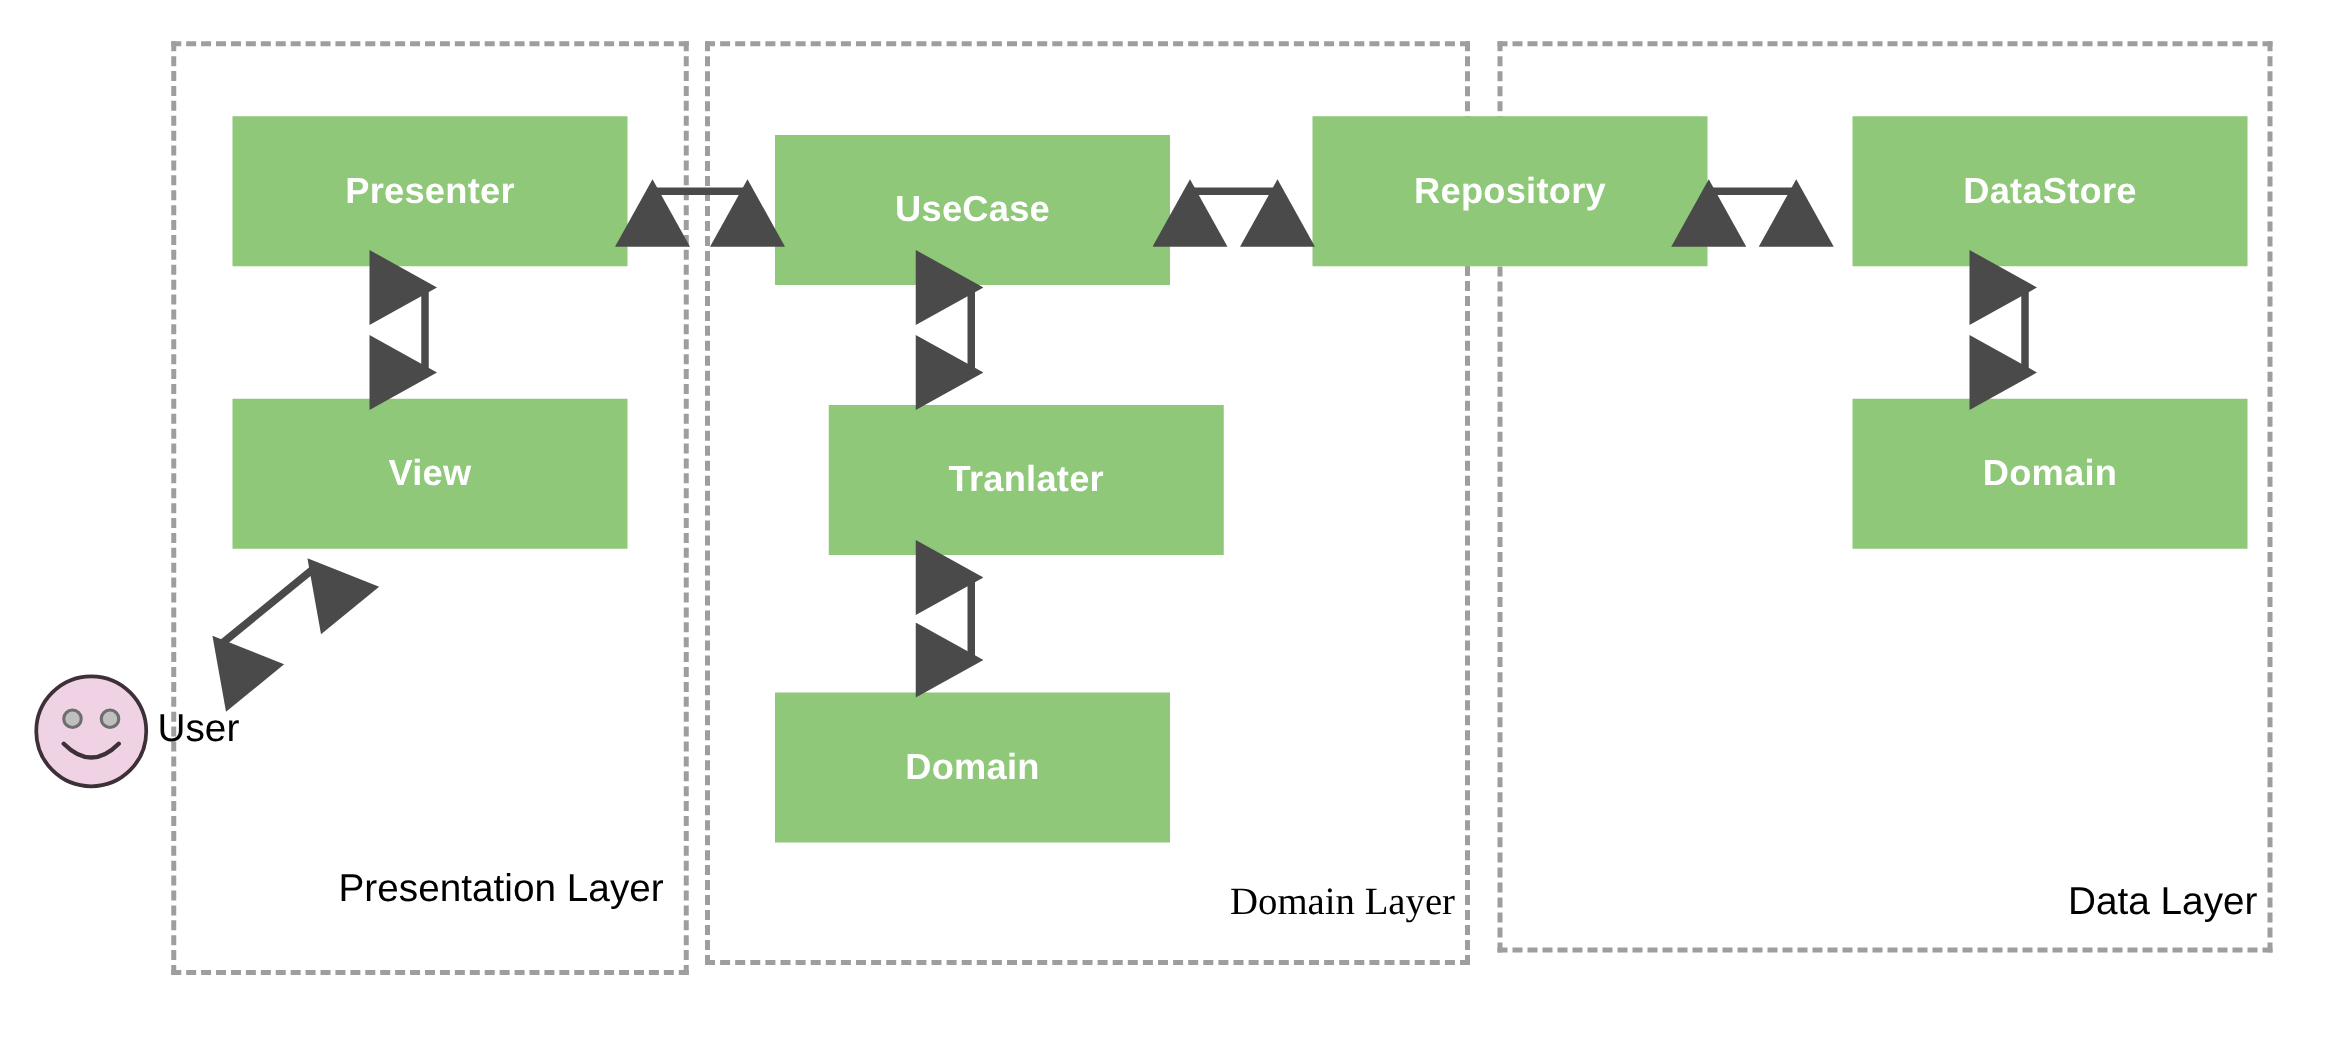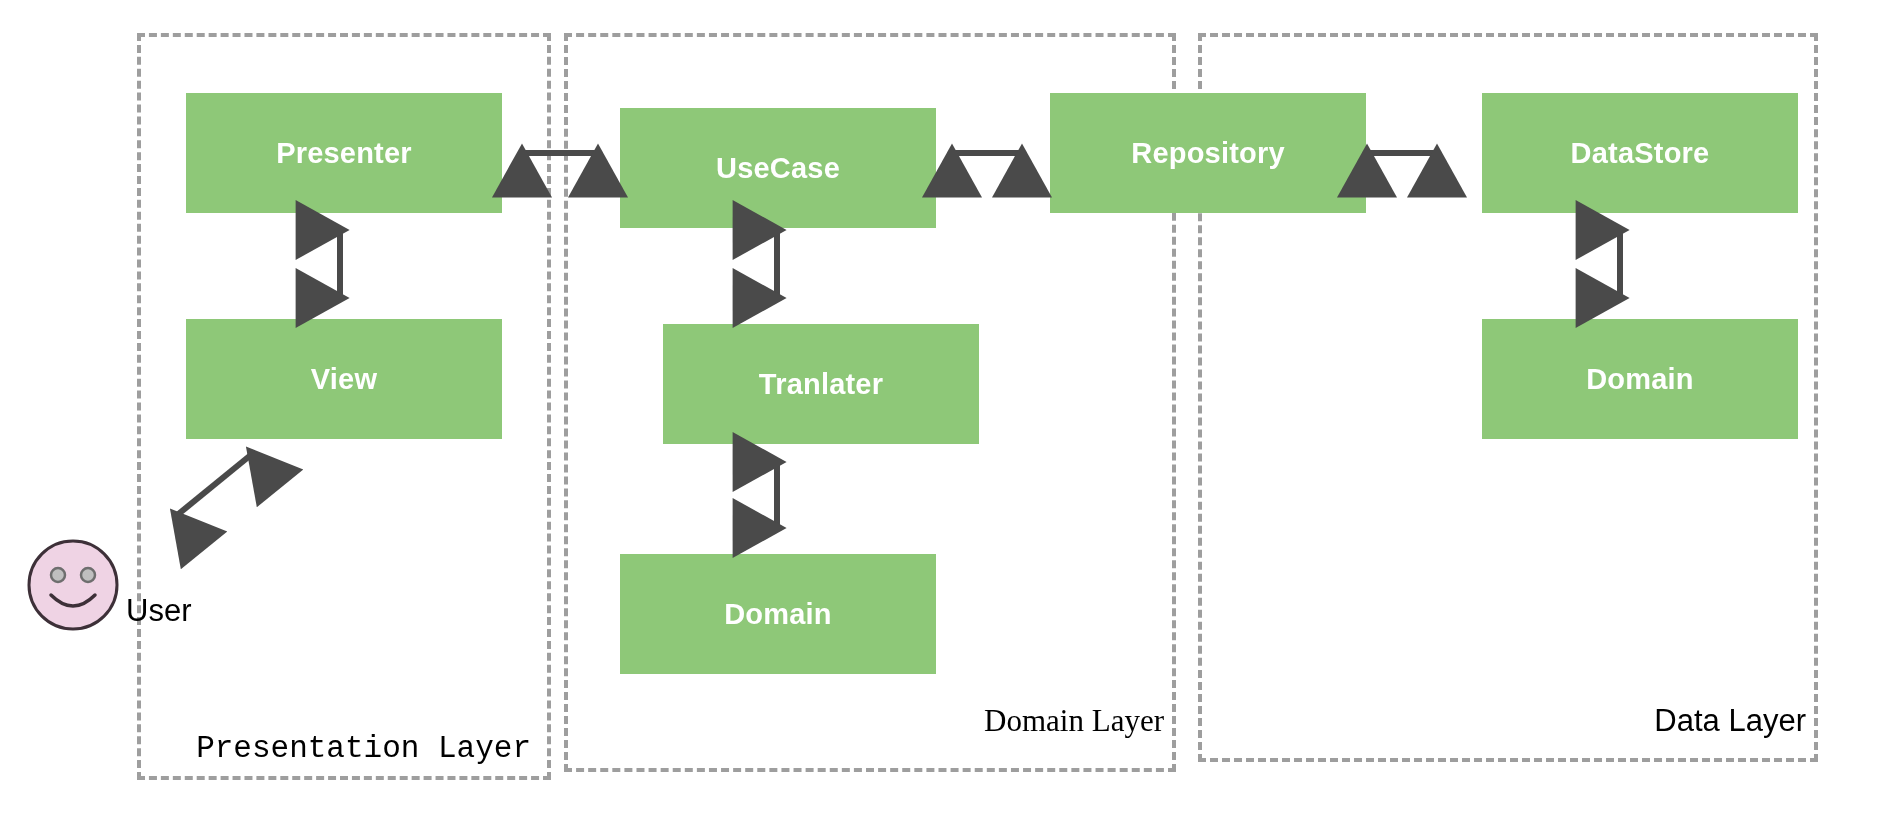--- a/index.html
+++ b/index.html
@@ -82,21 +82,21 @@
 <body>
 
 <div id="stage">
 
   <div class="layer-panel" style="left:137px; top:33px; width:414px; height:747px;"></div>
 
   <div class="layer-panel" style="left:564px; top:33px; width:612px; height:739px;"></div>
 
   <div class="layer-panel" style="left:1198px; top:33px; width:620px; height:729px;"></div>
 
-  <div class="layer-caption" style="left:137px; top:731px; width:394px;font-family:Liberation Mono, monospace;">Presentation Layer</div>
+  <div class="layer-caption" style="left:137px; top:693px; width:394px;">Presentation Layer</div>
 
   <div class="layer-caption" style="left:664px; top:703px; width:500px;font-family:Liberation Serif, serif;">Domain Layer</div>
 
   <div class="layer-caption" style="left:1298px; top:703px; width:508px;">Data Layer</div>
 
   <svg class="arrow-svg" style="left:325px; top:208px;" width="30" height="112" viewBox="0 0 30 112">
     <defs>
       <marker id="ah-up-1" markerWidth="10" markerHeight="10" refX="5" refY="1.6" orient="auto">
         <path d="M0,9 L5,0 L10,9 Z" fill="#4A4A4A"></path>
       </marker>
@@ -223,15 +223,15 @@
     <span class="node-label">Domain</span>
   </div>
 
   <svg class="user-actor" style="left:25px; top:537px;" width="96" height="96" viewBox="0 0 96 96">
     <circle cx="48" cy="48" r="44" fill="#EFD3E4" stroke="#3D3038" stroke-width="3"></circle>
     <circle cx="33" cy="38" r="7" fill="#BFBFBF" stroke="#6E6E6E" stroke-width="2.5"></circle>
     <circle cx="63" cy="38" r="7" fill="#BFBFBF" stroke="#6E6E6E" stroke-width="2.5"></circle>
     <path d="M26,58 Q48,80 70,58" fill="none" stroke="#3D3038" stroke-width="3.5" stroke-linecap="round"></path>
   </svg>
 
-  <div class="user-caption" style="left:126px; top:565px;margin-top:28px;">User</div>
+  <div class="user-caption" style="left:126px; top:565px;">User</div>
 
 </div>
 
 </body></html>

